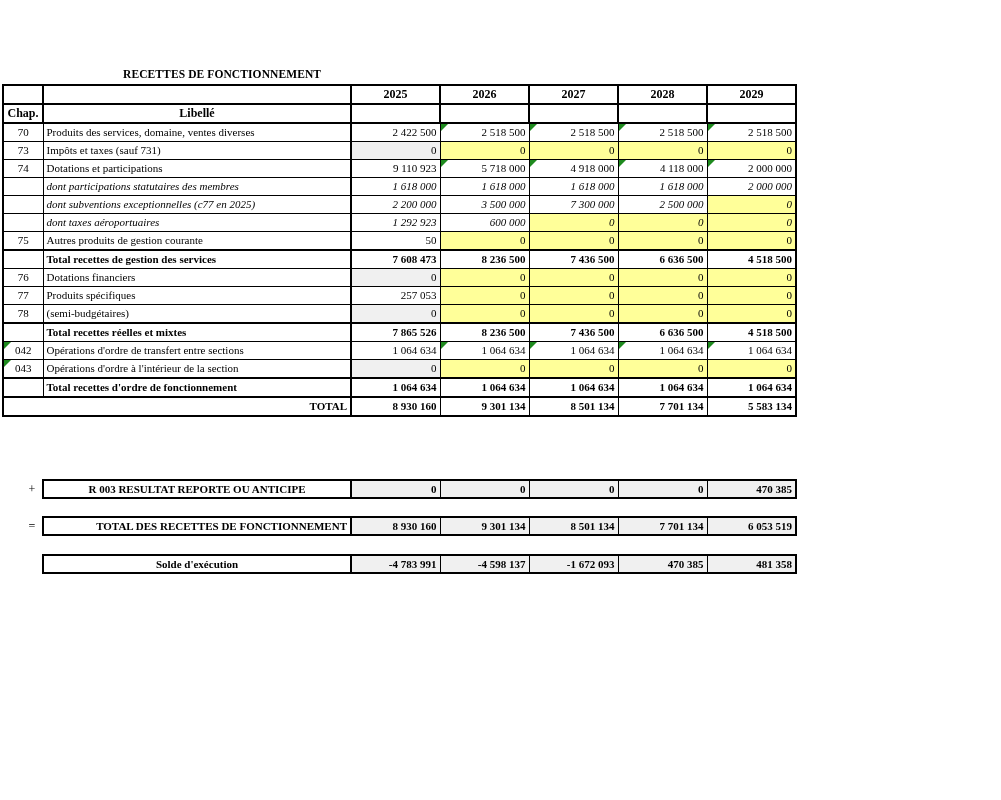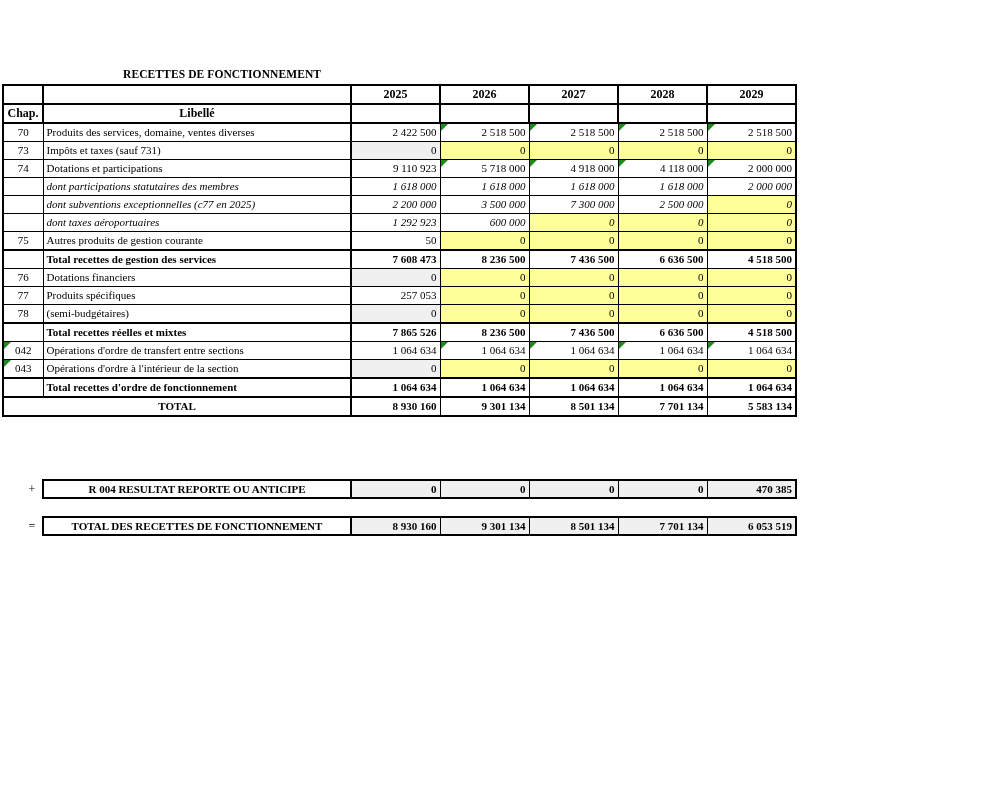--- a/index.html
+++ b/index.html
@@ -14,31 +14,31 @@
   .main .hdr td{font-weight:bold;text-align:center;font-size:12px;border-width:2px;}
   .main td.ysep{border-left:2px solid #000;}
   td.chap{text-align:center;padding:0 1px;}
   td.num{text-align:right;}
   td.yellow{background:#ffff99;}
   td.gray{background:#f0f0f0;}
   tr.ital td{font-style:italic;}
   tr.ital td.lbl{text-align:left;}
   tr.sect td{border-top:2px solid #000;font-weight:bold;}
   tr.last td{border-bottom:2px solid #000;}
-  td.ctr{text-align:center;}
+  td.ctr{text-align:right;}
   .tri{position:absolute;top:0;left:0;width:0;height:0;
        border-top:7px solid #1e8a1e;border-right:7px solid transparent;}
 
   .sumbox{position:absolute;left:42px;border:2px solid #000;font-size:11px;}
   .sumbox td{border:1px solid #000;height:16px;line-height:16px;padding:0 3px;
              font-weight:bold;overflow:hidden;white-space:nowrap;}
   .sumbox td.val{background:#f0f0f0;text-align:right;border-left-width:1px;}
   .sumbox td.val.first{border-left:2px solid #000;}
   .sumbox td.lbl-ctr{text-align:center;}
-  .sumbox td.lbl-left{text-align:center;}
+  .sumbox td.lbl-left{text-align:right;}
   .sign{position:absolute;left:26px;font-size:12px;width:12px;text-align:center;}
   .pageno{position:absolute;left:929px;top:770px;font-size:12.5px;}
 </style>
 </head>
 <body>
 
 <div class="page">
 
   <div class="title">RECETTES DE FONCTIONNEMENT</div>
 
@@ -241,21 +241,21 @@
     <colgroup>
         <col style="width:308px">
         <col style="width:89px">
         <col style="width:89px">
         <col style="width:89px">
         <col style="width:89px">
         <col style="width:89px">
       </colgroup>
     <tbody>
         <tr>
-      <td class="lbl-ctr">R 004 RESULTAT REPORTE OU ANTICIPE</td>
+      <td class="lbl-ctr">R 003 RESULTAT REPORTE OU ANTICIPE</td>
       <td class="val first">0</td>
       <td class="val">0</td>
       <td class="val">0</td>
       <td class="val">0</td>
       <td class="val">470 385</td>
     </tr>
   </tbody>
     </table>
 
   <div class="sign" style="top:519px;">=</div>
@@ -273,16 +273,36 @@
       <td class="lbl-left">TOTAL DES RECETTES DE FONCTIONNEMENT</td>
       <td class="val first">8 930 160</td>
       <td class="val">9 301 134</td>
       <td class="val">8 501 134</td>
       <td class="val">7 701 134</td>
       <td class="val">6 053 519</td>
     </tr>
   </tbody>
     </table>
 
+  <table class="sumbox" style="top:554px;">
+    <colgroup>
+        <col style="width:308px">
+        <col style="width:89px">
+        <col style="width:89px">
+        <col style="width:89px">
+        <col style="width:89px">
+        <col style="width:89px">
+      </colgroup>
+    <tbody>
+        <tr>
+      <td class="lbl-ctr">Solde d'exécution</td>
+      <td class="val first">-4 783 991</td>
+      <td class="val">-4 598 137</td>
+      <td class="val">-1 672 093</td>
+      <td class="val">470 385</td>
+      <td class="val">481 358</td>
+    </tr>
+  </tbody>
+    </table>
 
   <div class="pageno">16/16</div>
 
 </div>
 
 </body></html>

